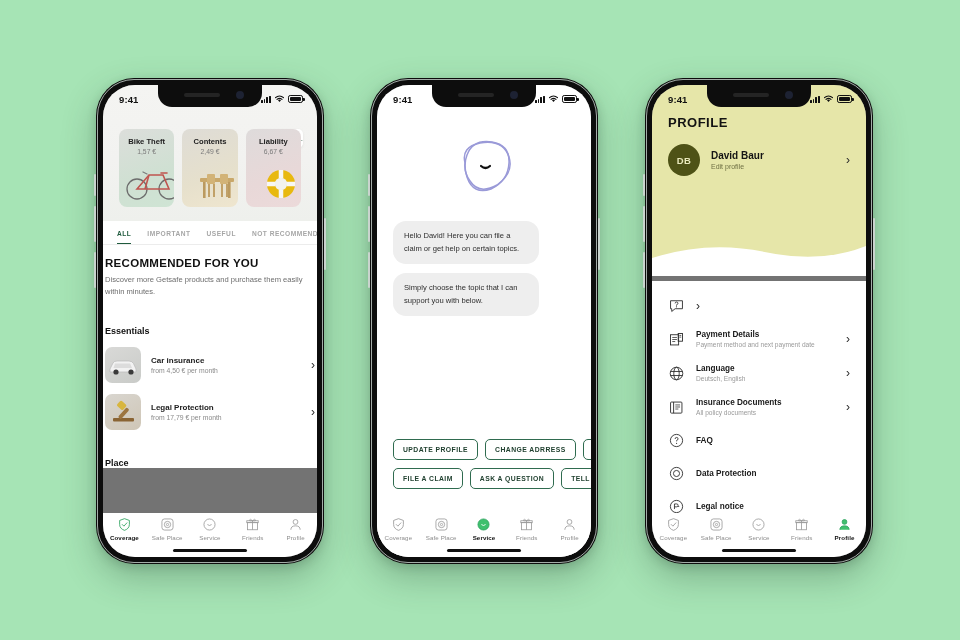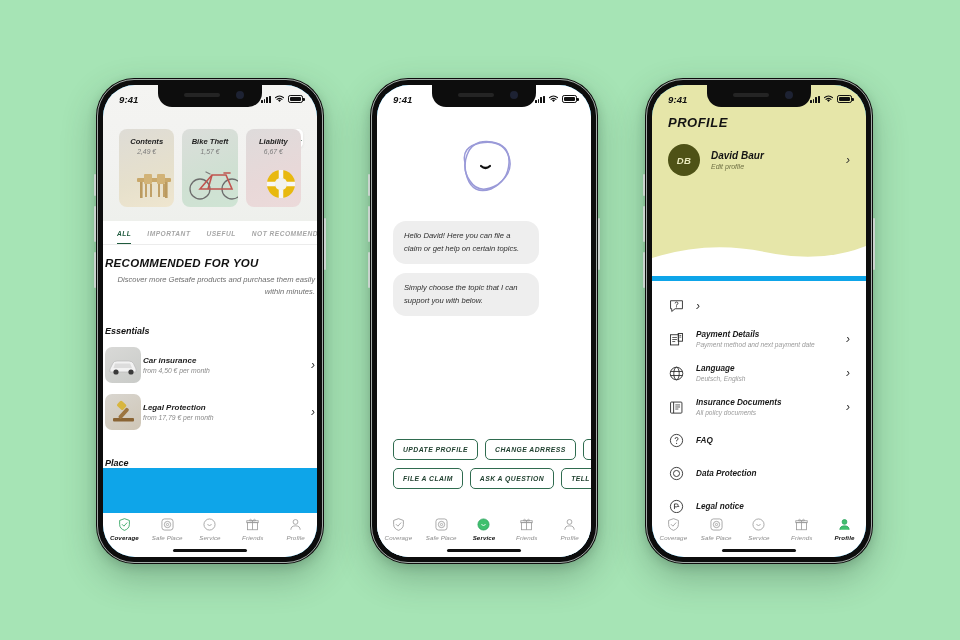--- a/index.html
+++ b/index.html
@@ -28,21 +28,21 @@
     position: absolute; width: 2px; border-radius: 2px;
     background: #c9d4ce;
   }
   .btn-left1 { left: -2px; top: 96px; height: 22px; }
   .btn-left2 { left: -2px; top: 128px; height: 36px; }
   .btn-left3 { left: -2px; top: 174px; height: 36px; }
   .btn-right { right: -2px; top: 140px; height: 52px; }
 
   .screen {
     position: relative; width: 100%; height: 100%;
-    border-radius: 32px; overflow: hidden; background: #0ea5e9; font-style: italic;
+    border-radius: 32px; overflow: hidden; background: #737373;
   }
   .notch {
     position: absolute; left: 50%; transform: translateX(-50%); top: 0;
     width: 104px; height: 22px; background: #0d0d0d;
     border-bottom-left-radius: 14px; border-bottom-right-radius: 14px;
     z-index: 30;
   }
   .notch .speaker {
     position: absolute; left: 26px; top: 8px; width: 36px; height: 4px;
     border-radius: 3px; background: #242424;
@@ -127,24 +127,24 @@
     font-size: 6.6px; letter-spacing: .5px; color: #a6a6a6; padding-bottom: 6px;
     white-space: nowrap; font-weight: 600;
   }
   .tabs-row .t.on { color: #1f5a3d; border-bottom: 1.6px solid #1f5a3d; }
 
   .p1-body { padding: 12px 2px 0; background: #fff; }
   .sec-title {
     font-size: 11.5px; font-weight: 800; letter-spacing: .3px;
     color: #111; text-transform: uppercase;
   }
-  .sec-desc { font-size: 7.6px; color: #6d6d6d; line-height: 1.55; margin-top: 5px; text-align: right; }
+  .sec-desc { font-size: 7.6px; color: #6d6d6d; line-height: 1.55; margin-top: 5px; }
   .grp-title { font-size: 9px; font-weight: bold; color: #111; margin-top: 28px; }
 
-  .prod-row { display: flex; align-items: center; gap: 2px; margin-top: 11px; }
+  .prod-row { display: flex; align-items: center; gap: 10px; margin-top: 11px; }
   .prod-thumb {
     width: 36px; height: 36px; border-radius: 7px; flex: none;
     position: relative; overflow: hidden;
   }
   .th-car { background: linear-gradient(150deg,#d9d9d7,#c9cbc8); }
   .th-legal { background: linear-gradient(150deg,#d9d6d0,#cfc6b6); }
   .prod-txt { flex: 1; }
   .prod-name { font-size: 8px; font-weight: bold; color: #1b1b1b; }
   .prod-sub { font-size: 6.8px; color: #8a8a8a; margin-top: 2px; }
   .chev-r { color: #2a2a2a; font-size: 12px; line-height: 1; }
@@ -224,47 +224,47 @@
         <span class="battery">
             <b></b>
           </span>
       </span>
     </div>
 
     <div class="p1-head">
       <div class="price-badge">10,73 € / mo.</div>
 
       <div class="cards">
+        <div class="cov-card c-bike">
+          <div class="cname">Bike Theft</div>
+          <div class="cprice">1,57 €</div>
+          <svg class="cov-art" viewBox="0 0 70 40">
+            <circle cx="18" cy="27" r="10" fill="none" stroke="#6d6d6d" stroke-width="1.3"></circle>
+            <circle cx="50" cy="27" r="10" fill="none" stroke="#6d6d6d" stroke-width="1.3"></circle>
+            <path d="M18 27 L30 13 L44 13 L50 27 L33 27 Z" fill="none" stroke="#c0544f" stroke-width="1.6"></path>
+            <path d="M30 13 L26 27" stroke="#c0544f" stroke-width="1.6" fill="none"></path>
+            <path d="M42 11 L48 11" stroke="#c0544f" stroke-width="1.6" stroke-linecap="round"></path>
+            <path d="M28 12 L24 10" stroke="#7a7a7a" stroke-width="1.2" stroke-linecap="round"></path>
+          </svg>
+        </div>
         <div class="cov-card c-cont">
           <div class="cname">Contents</div>
           <div class="cprice">2,49 €</div>
           <svg class="cov-art" viewBox="0 0 70 40">
             <rect x="18" y="16" width="34" height="4" rx="1" fill="#c9a86a"></rect>
             <rect x="21" y="20" width="2.6" height="16" fill="#bb9a5f"></rect>
             <rect x="46" y="20" width="2.6" height="16" fill="#bb9a5f"></rect>
             <rect x="25" y="12" width="8" height="10" rx="1" fill="#d2b377"></rect>
             <rect x="26" y="22" width="2" height="13" fill="#c1a168"></rect>
             <rect x="31" y="22" width="2" height="13" fill="#c1a168"></rect>
             <rect x="38" y="12" width="8" height="10" rx="1" fill="#d2b377"></rect>
             <rect x="39" y="22" width="2" height="13" fill="#c1a168"></rect>
             <rect x="44" y="22" width="2" height="13" fill="#c1a168"></rect>
           </svg>
         </div>
-        <div class="cov-card c-bike">
-          <div class="cname">Bike Theft</div>
-          <div class="cprice">1,57 €</div>
-          <svg class="cov-art" viewBox="0 0 70 40">
-            <circle cx="18" cy="27" r="10" fill="none" stroke="#6d6d6d" stroke-width="1.3"></circle>
-            <circle cx="50" cy="27" r="10" fill="none" stroke="#6d6d6d" stroke-width="1.3"></circle>
-            <path d="M18 27 L30 13 L44 13 L50 27 L33 27 Z" fill="none" stroke="#c0544f" stroke-width="1.6"></path>
-            <path d="M30 13 L26 27" stroke="#c0544f" stroke-width="1.6" fill="none"></path>
-            <path d="M42 11 L48 11" stroke="#c0544f" stroke-width="1.6" stroke-linecap="round"></path>
-            <path d="M28 12 L24 10" stroke="#7a7a7a" stroke-width="1.2" stroke-linecap="round"></path>
-          </svg>
-        </div>
         <div class="cov-card c-liab">
           <div class="cname">Liability</div>
           <div class="cprice">6,67 €</div>
           <svg class="cov-art" viewBox="0 0 70 40">
             <circle cx="35" cy="22" r="14" fill="#e8b90f"></circle>
             <circle cx="35" cy="22" r="6.2" fill="#f2f2ee"></circle>
             <path d="M35 8 L35 16" stroke="#f7f7f3" stroke-width="4.5"></path>
             <path d="M35 28 L35 36" stroke="#f7f7f3" stroke-width="4.5"></path>
             <path d="M21 22 L29 22" stroke="#f7f7f3" stroke-width="4.5"></path>
             <path d="M41 22 L49 22" stroke="#f7f7f3" stroke-width="4.5"></path>

